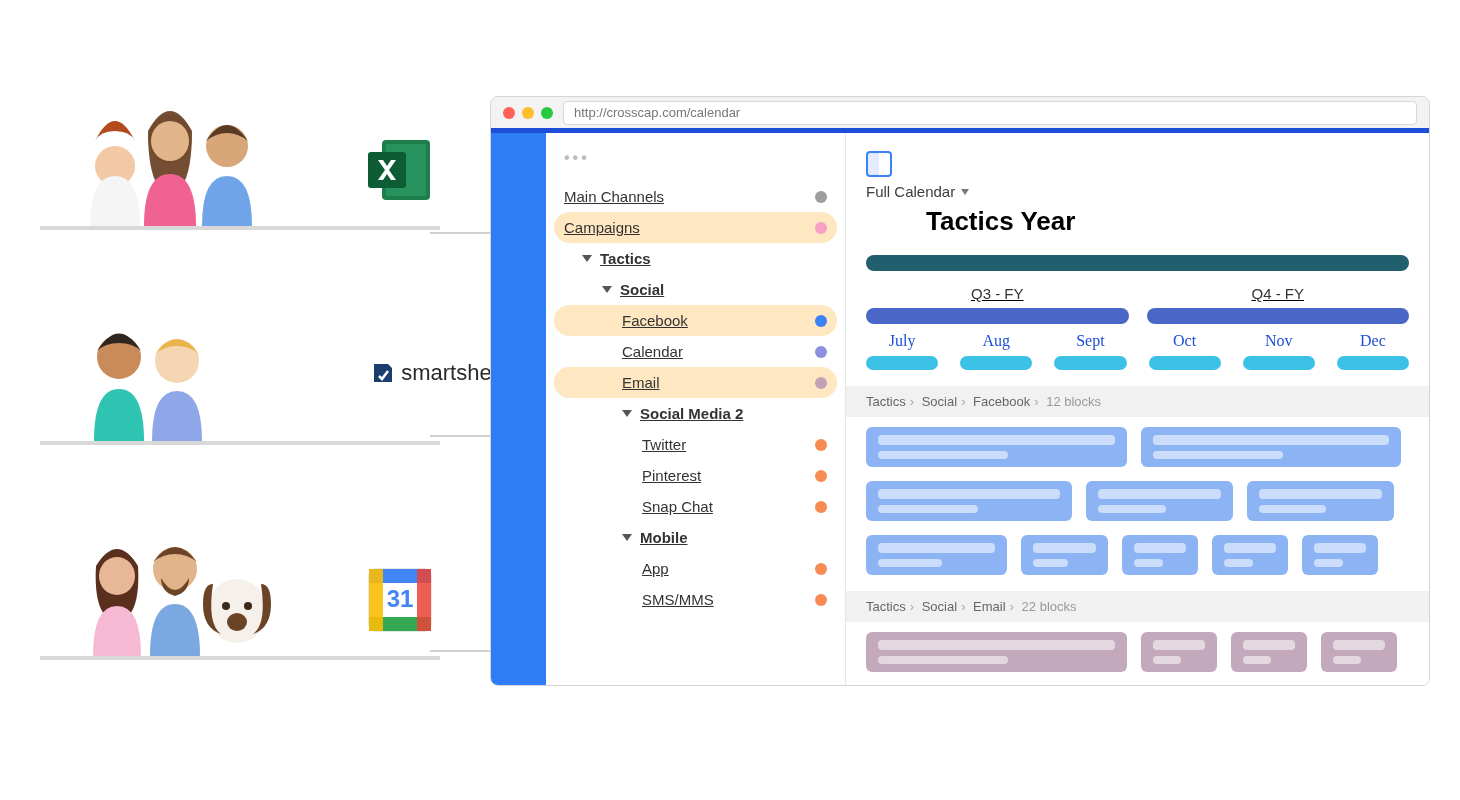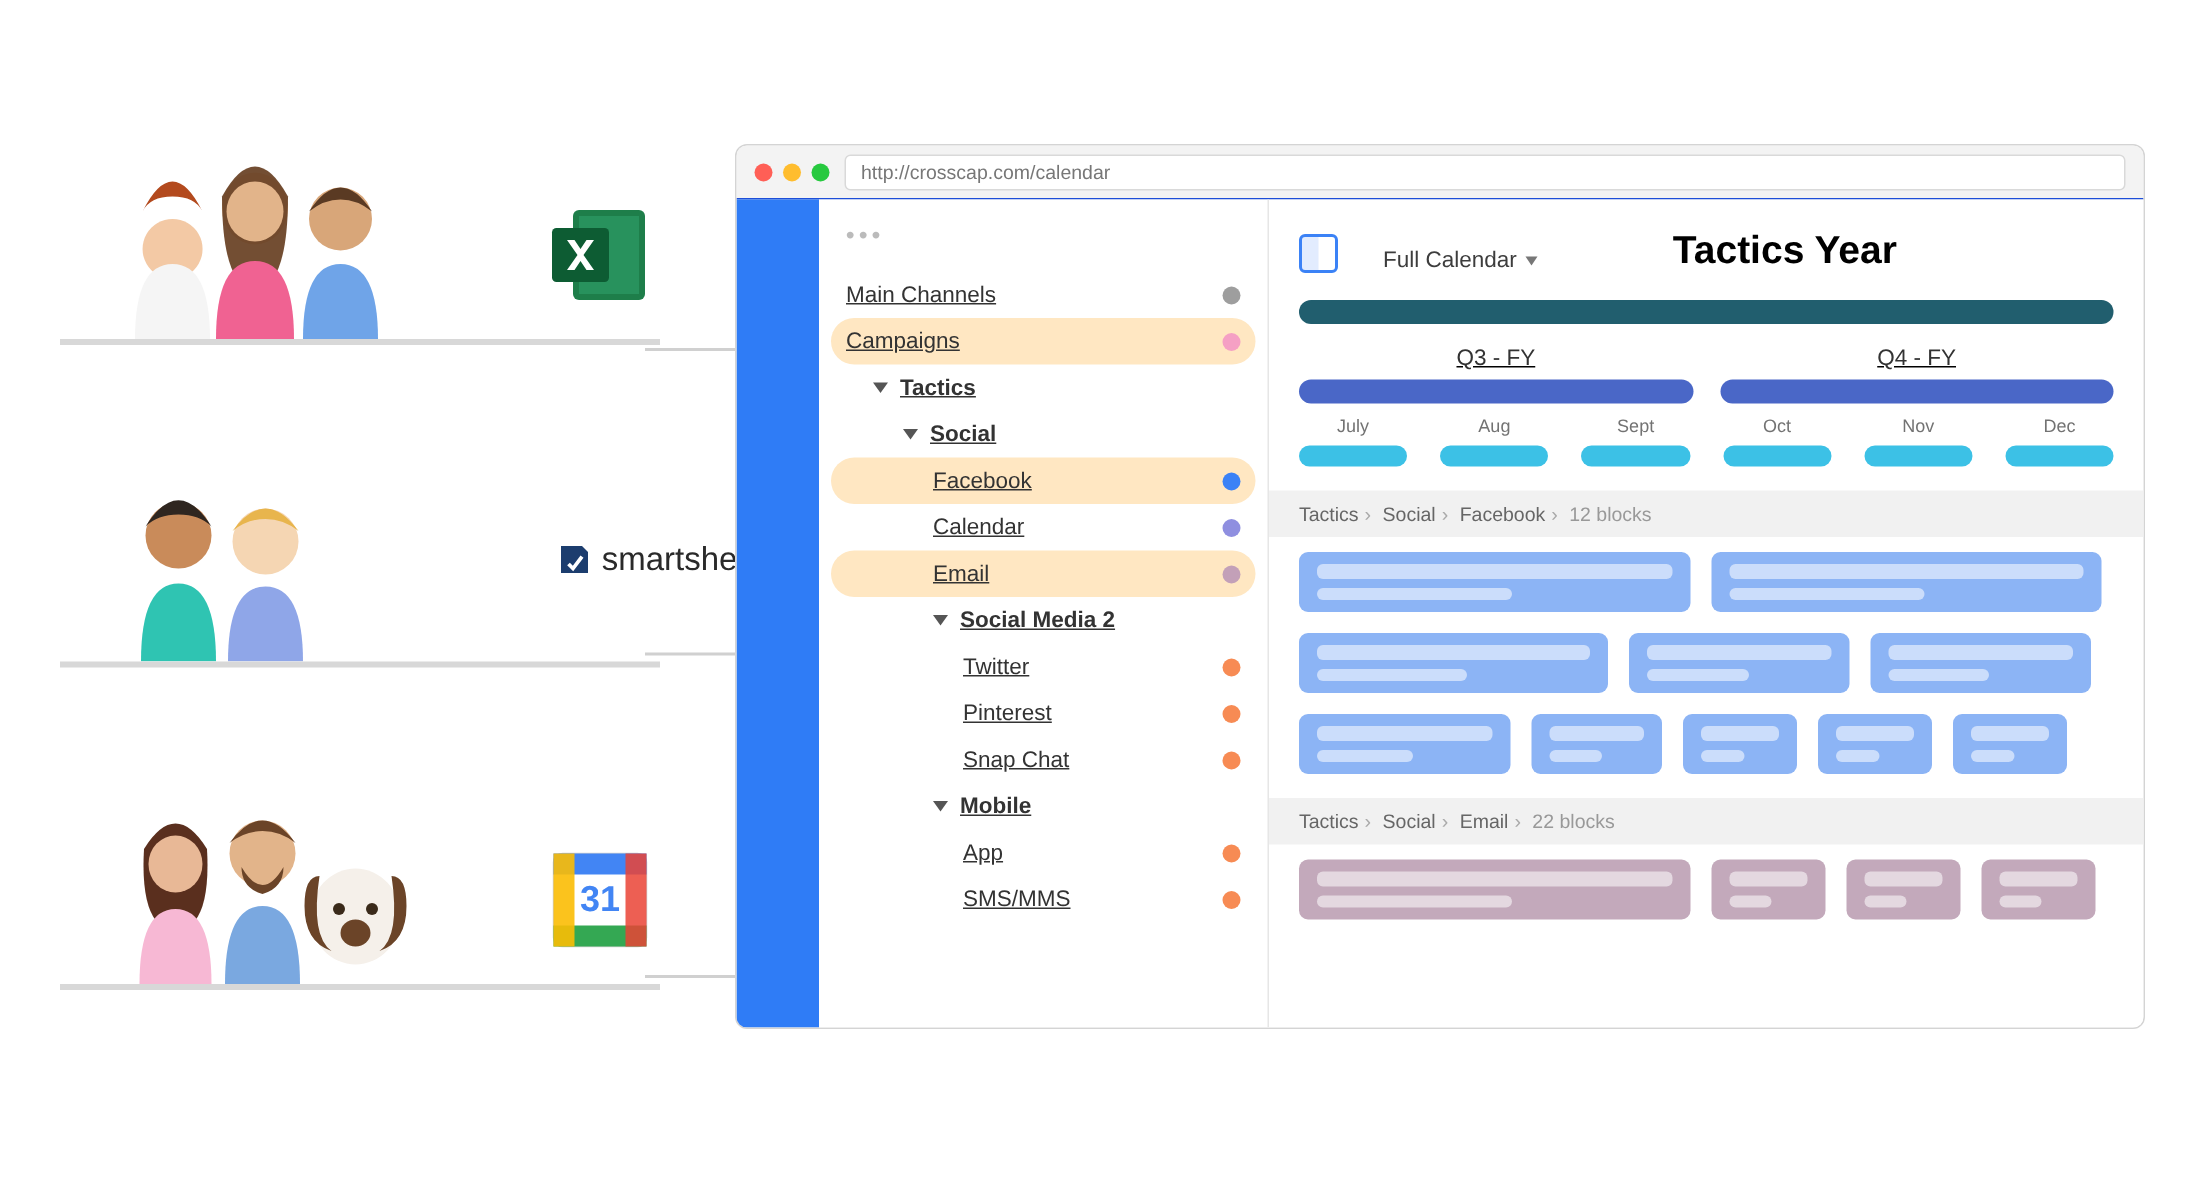--- a/index.html
+++ b/index.html
@@ -20,21 +20,21 @@
 .avatar svg { display: block; }
 
 
 .connector { position: absolute; border-top: 2px solid #d0d0d0; }
 .c1 { left: 430px; top: 232px; width: 145px; }
 .c2 { left: 430px; top: 435px; width: 180px; border-top: 2px solid #d0d0d0; } 
 .c3 { left: 430px; top: 650px; width: 200px; }
 
 
 .browser { position: absolute; left: 490px; top: 96px; width: 940px; height: 590px; border: 1px solid #d4d4d4; border-radius: 8px; background: #fafafa; overflow: hidden; }
-.browser-chrome { height: 36px; background: #f3f3f3; border-bottom: 1px solid #1d4ed8; display: flex; align-items: center; padding: 0 12px; gap: 10px; }
+.browser-chrome { height: 36px; background: #f3f3f3; border-bottom: 5px solid #1d4ed8; display: flex; align-items: center; padding: 0 12px; gap: 10px; }
 .traffic { display: flex; gap: 7px; }
 .traffic span { width: 12px; height: 12px; border-radius: 50%; display: block; }
 .tl-close { background: #ff5f56; } .tl-min { background: #ffbd2e; } .tl-max { background: #27c93f; }
 .addr { flex: 1; height: 24px; background: #fff; border: 1px solid #d9d9d9; border-radius: 4px; padding: 0 10px; font-size: 13px; color: #777; display: flex; align-items: center; }
 
 .app { display: flex; height: calc(100% - 36px); }
 .blue-rail { width: 55px; background: #2f7cf6; }
 .tree-panel { width: 300px; background: #fff; border-right: 1px solid #e6e6e6; padding: 12px 8px; }
 .tree-dots { color: #bbb; letter-spacing: 3px; padding: 4px 10px 14px; font-weight: 700; }
 .tree { font-size: 15px; color: #333; }
@@ -44,37 +44,37 @@
 .ti-0 { padding-left: 10px; }
 .ti-1 { padding-left: 28px; }
 .ti-2 { padding-left: 48px; }
 .ti-3 { padding-left: 68px; }
 .ti-4 { padding-left: 88px; }
 .caret { width: 0; height: 0; border-left: 5px solid transparent; border-right: 5px solid transparent; border-top: 7px solid #555; display:inline-block; }
 .dot { width: 12px; height: 12px; border-radius: 50%; }
 .bold { font-weight: 600; }
 
 .main { flex: 1; background: #fff; padding: 18px 20px; overflow: hidden; }
-.main-head { display: flex; align-items: flex-end; gap: 30px; margin-bottom: 18px; }
+.main-head { display: flex; align-items: flex-start; gap: 6px; margin-bottom: 18px; flex-direction: column; }
 .calendar-badge { width: 26px; height: 26px; border: 2px solid #3b82f6; border-radius: 4px; display:flex; }
 .calendar-badge::before { content:''; width:50%; background: rgba(59,130,246,.15); }
 .view-select { color: #3d3d3d; font-size: 15px; display:flex; align-items:center; gap:6px; }
 .view-select .chev { width:0;height:0;border-left:4px solid transparent;border-right:4px solid transparent;border-top:6px solid #777; }
 .title { font-size: 26px; font-weight: 700; margin-left: 60px; }
 
 .timeline { margin-bottom: 10px; }
 .bar { border-radius: 12px; }
 .fy-bar { height: 16px; background: #215e6e; width: 100%; margin-bottom: 14px; }
 .q-row { display: flex; gap: 18px; margin-bottom: 8px;}
 .q-col { flex:1; text-align:center;text-decoration:underline; }
 .q-label { font-size: 15px; color:#333; margin-bottom:6px;}
 .q-bar { height:16px; background:#4a67c7; border-radius:12px;}
 .m-row { display: flex; gap: 22px; }
 .m-col { flex:1; text-align:center;}
-.m-label { font-size:12px; color:#737373; margin-bottom:6px;}
+.m-label { font-size:16px; color:#1d4ed8; margin-bottom:6px;font-family:Liberation Serif, serif;}
 .m-bar { height:14px; background:#3cc1e6; border-radius:12px;}
 
 .crumb-bar { background: #f1f1f1; margin: 16px -20px 10px; padding: 8px 20px; font-size: 13px; color: #666; }
 .crumb-bar .sep { margin: 0 4px; color:#aaa;}
 .crumb-bar .count { color:#999; }
 .blocks { display:flex; flex-wrap: wrap; gap: 14px; margin-bottom: 6px; }
 .block { border-radius: 6px; padding: 8px 12px; }
 .block .l1 { height: 10px; border-radius:4px; opacity:.55; margin-bottom:6px;}
 .block .l2 { height: 8px; border-radius:4px; opacity:.55; width:55%;}
 .fb { background: #8cb4f5; } .fb .l1,.fb .l2{ background:#fff;}

